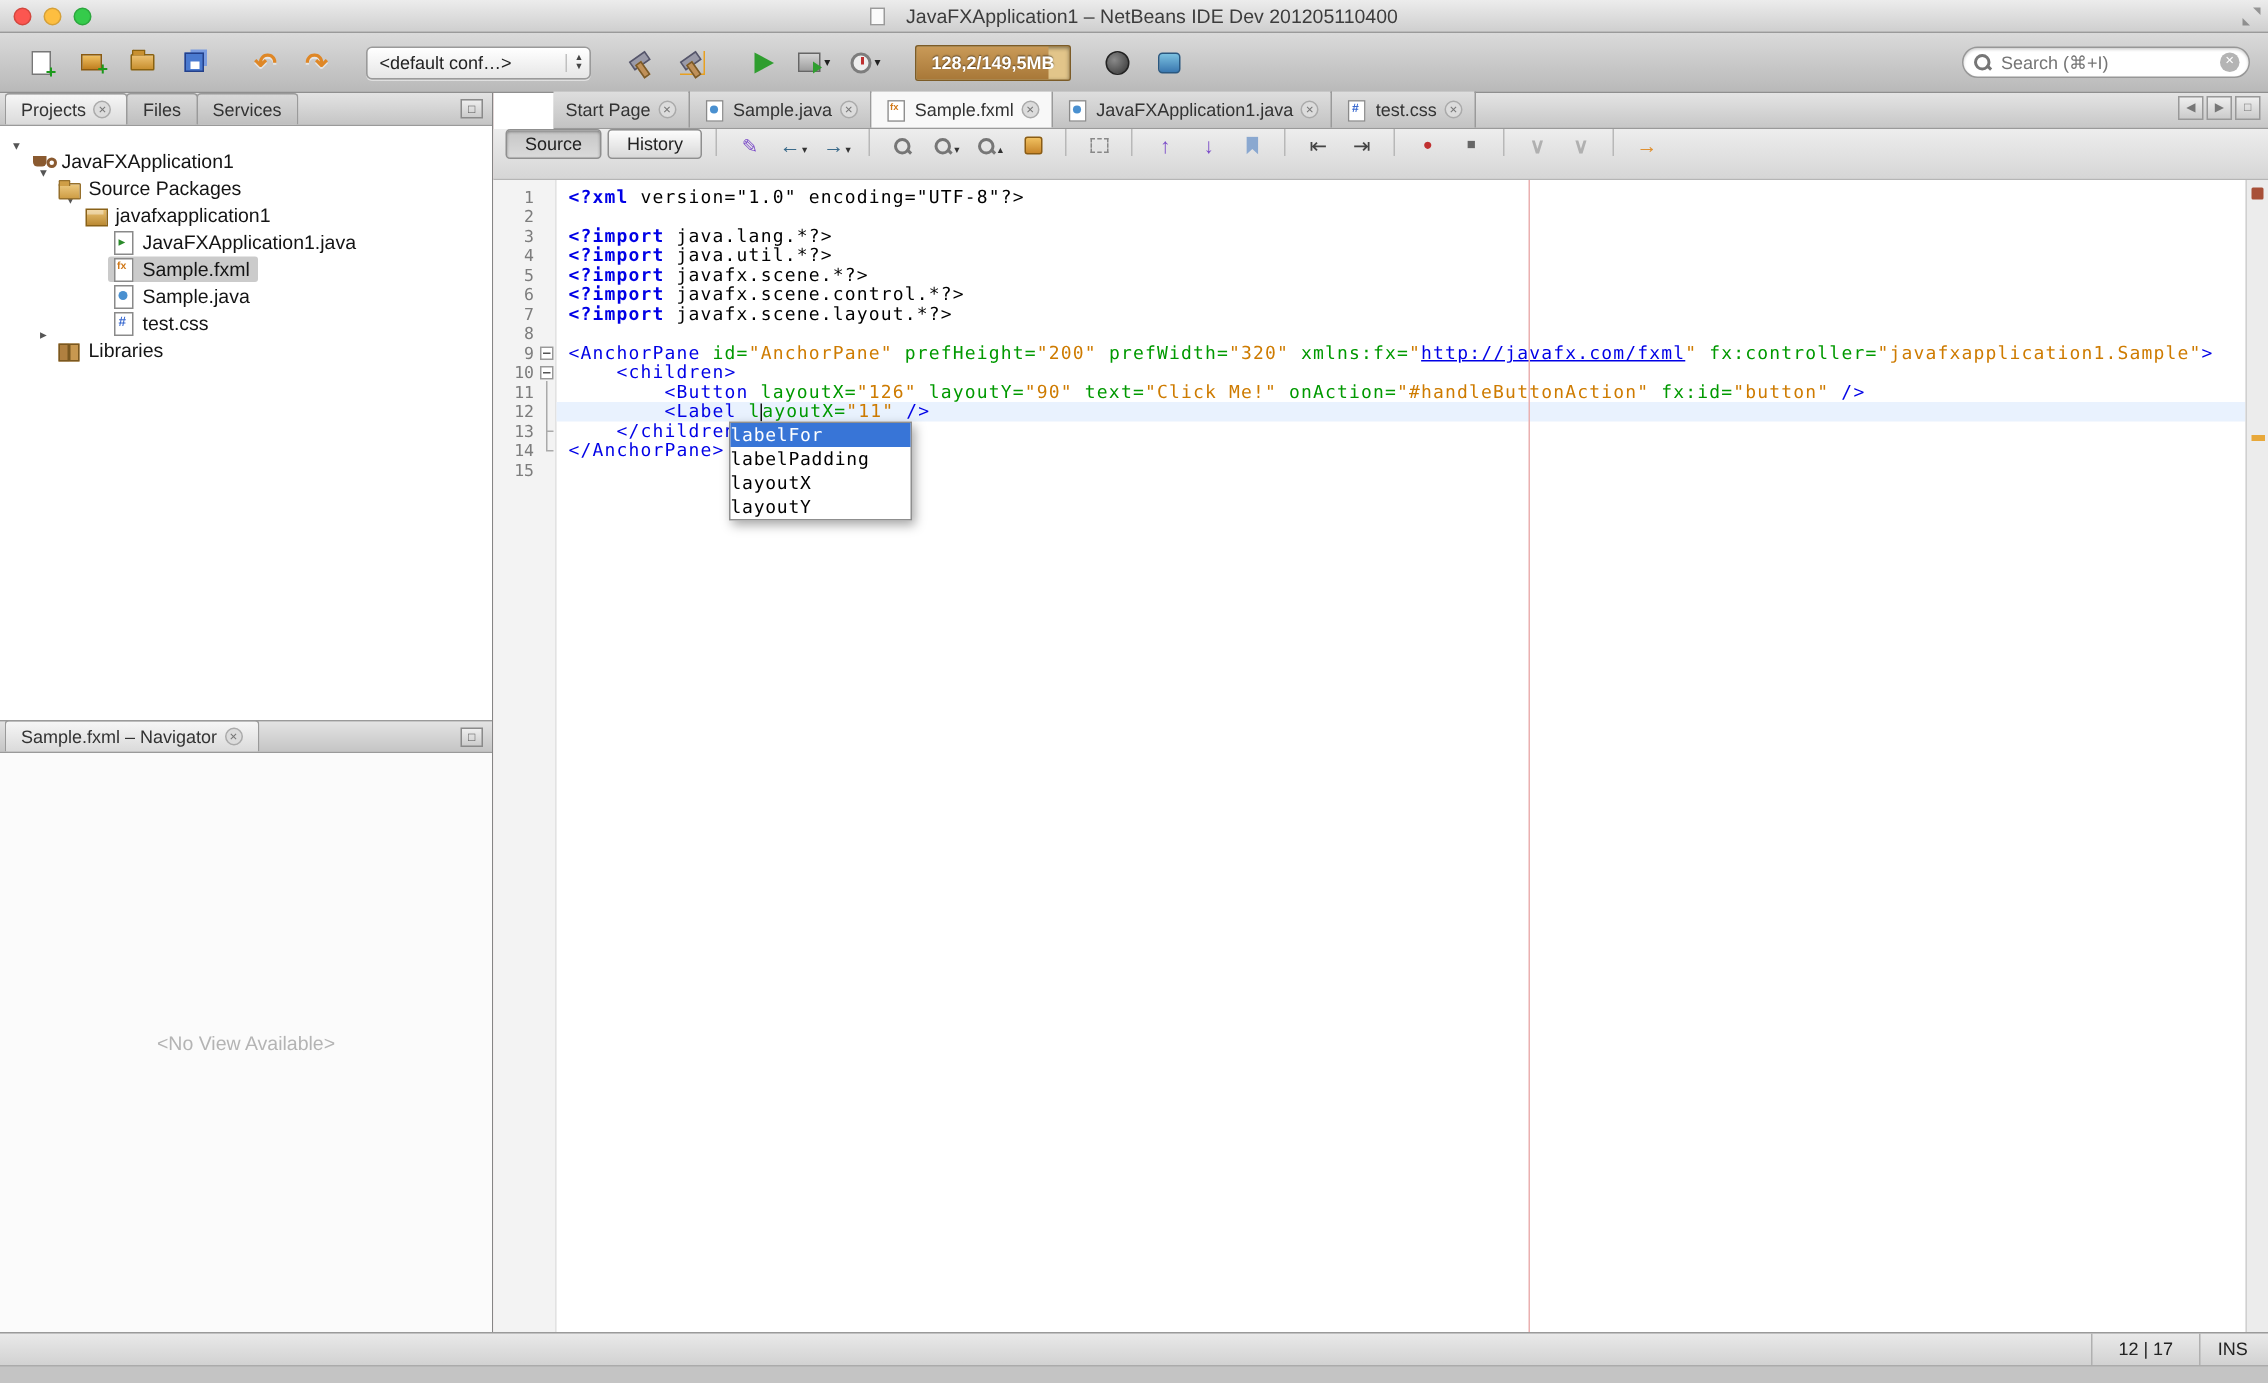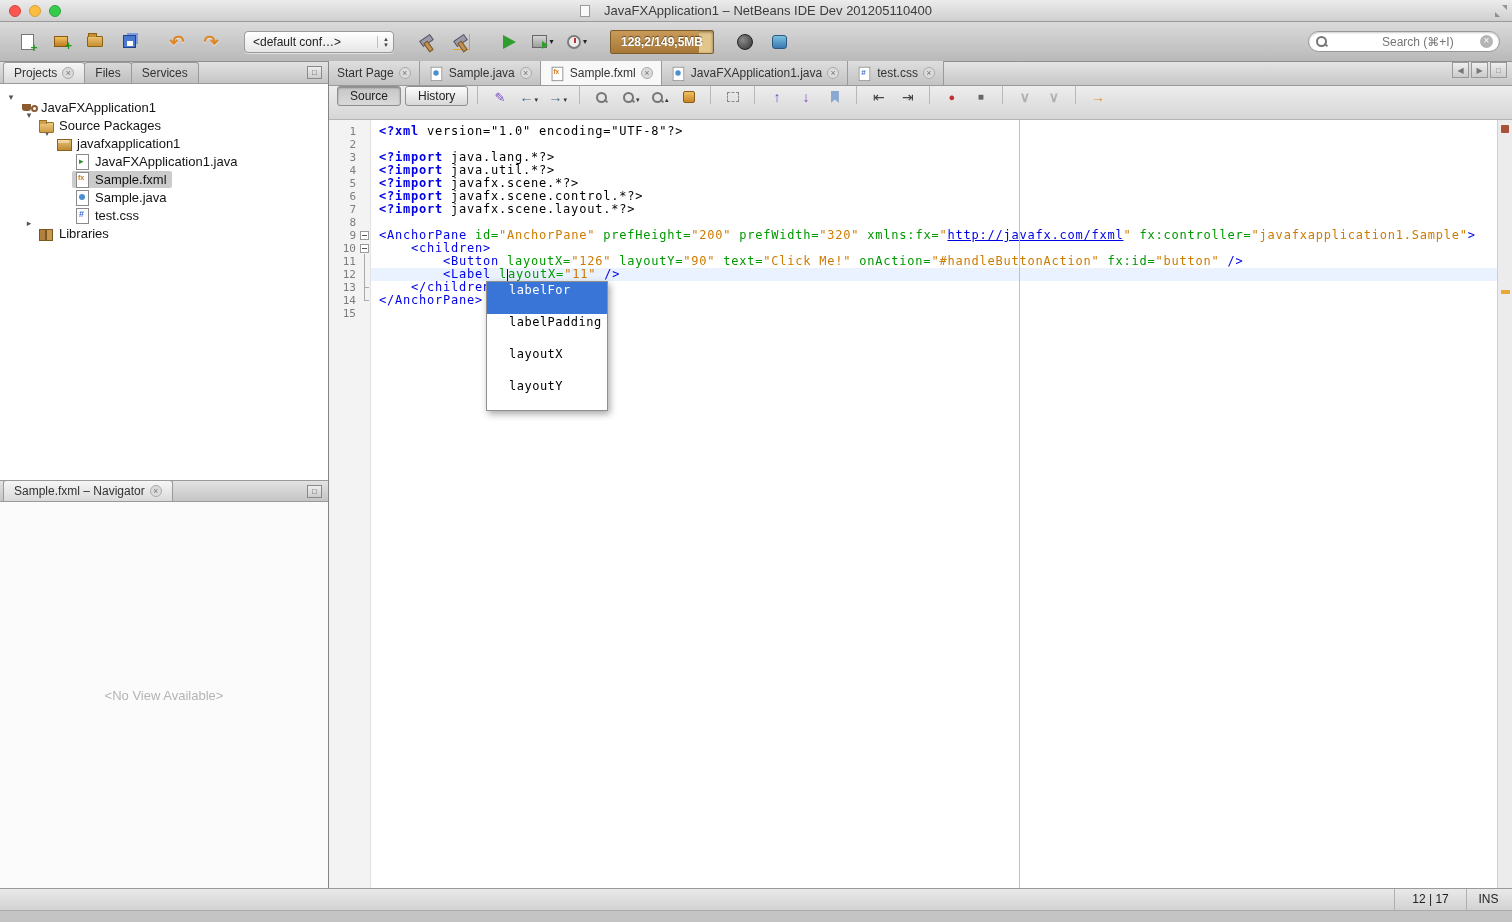--- a/index.html
+++ b/index.html
@@ -46,21 +46,21 @@
 .mi-gc{width:16px;height:16px;border-radius:50%;background:radial-gradient(circle at 35% 35%,#8a8a8a,#333);border:1px solid #222;display:inline-block;}
 .mi-blue{width:15px;height:14px;border-radius:3px;background:linear-gradient(#7ac0e0,#3a78b0);border:1px solid #2a5880;display:inline-block;}
 .dd2{font-size:8px;color:#222;margin-left:2px;}
 .combo{display:flex;align-items:center;height:22px;background:linear-gradient(#ffffff,#e6e6e6);border:1px solid #9a9a9a;border-radius:4px;font-size:12px;color:#222;padding:0 4px 0 8px;width:150px;margin-right:18px;box-shadow:0 1px 0 rgba(255,255,255,.5);}
 .combo-label{flex:1;white-space:nowrap;overflow:hidden;}
 .combo-stepper{display:flex;flex-direction:column;font-size:6px;color:#444;line-height:6px;padding-left:5px;border-left:1px solid #c0c0c0;}
 .memgauge{position:relative;width:104px;height:24px;border:1px solid #7c5c28;background:#e2c58a;border-radius:2px;margin-right:16px;overflow:hidden;box-shadow:inset 0 1px 3px rgba(0,0,0,.45);}
 .memfill{position:absolute;left:0;top:0;bottom:0;width:86%;background:linear-gradient(#c99a58,#a87838);}
 .memlabel{position:relative;z-index:1;display:block;text-align:center;line-height:22px;font-size:12px;font-weight:bold;color:#fff;text-shadow:0 -1px 1px rgba(0,0,0,.55);}
 .search{margin-left:auto;display:flex;align-items:center;gap:6px;width:192px;height:21px;background:#fff;border:1px solid #979797;border-radius:11px;padding:0 6px;box-shadow:inset 0 1px 2px rgba(0,0,0,.2);}
-.search input{border:none;outline:none;flex:1;font-size:12px;color:#666;background:transparent;font-family:"Liberation Sans",sans-serif;min-width:0;margin-left:48px;}
+.search input{border:none;outline:none;flex:1;font-size:12px;color:#666;background:transparent;font-family:"Liberation Sans",sans-serif;min-width:0;}
 .clear-btn{width:13px;height:13px;border-radius:50%;background:#b4b4b4;color:#fff;font-size:10px;line-height:12px;text-align:center;flex:none;}
 .mag{width:13px;height:13px;position:relative;flex:none;display:inline-block;}
 .mag::before{content:"";position:absolute;left:1px;top:1px;width:7px;height:7px;border:2px solid #767676;border-radius:50%;}
 .mag::after{content:"";position:absolute;left:9px;top:9px;width:4px;height:2px;background:#767676;transform:rotate(45deg);}
 
 
 .workspace{display:flex;height:826px;background:#fca5a5;}
 .left-panel{width:329px;flex:none;display:flex;flex-direction:column;border-right:1px solid #858585;background:#fff;}
 .panel-tabs{height:22px;background:linear-gradient(#e3e3e3,#c5c5c5);border-bottom:1px solid #9a9a9a;display:flex;position:relative;flex:none;}
 .ptab-row{display:flex;align-items:flex-end;padding-left:3px;}
@@ -90,21 +90,21 @@
 .ti-java::before,.ti-java-main::before,.ti-fxml::before,.ti-css::before{content:"";position:absolute;left:2px;top:0;width:11px;height:14px;background:#fff;border:1px solid #8a8a8a;}
 .ti-java::after{content:"";position:absolute;left:5px;top:4px;width:6px;height:6px;background:#4a90d0;border-radius:50%;}
 .ti-java-main::after{content:"▸";position:absolute;left:5px;top:2px;font-size:9px;color:#2a8a2a;}
 .ti-fxml::after{content:"fx";position:absolute;left:4px;top:2px;font-size:7px;font-weight:bold;color:#d07818;}
 .ti-css::after{content:"#";position:absolute;left:5px;top:1px;font-size:9px;font-weight:bold;color:#3a6ad0;}
 .ti-libraries::before{content:"";position:absolute;left:1px;top:3px;width:5px;height:10px;background:#b08040;border:1px solid #7a5820;}
 .ti-libraries::after{content:"";position:absolute;left:8px;top:3px;width:5px;height:10px;background:#c89850;border:1px solid #7a5820;}
 
 
 .editor-panel{flex:1;display:flex;flex-direction:column;background:#fff;min-width:0;}
-.editor-tabs{height:24px;background:linear-gradient(#e4e4e4,#c7c7c7);border-bottom:1px solid #9a9a9a;display:flex;align-items:flex-start;position:relative;flex:none;}
+.editor-tabs{height:24px;background:linear-gradient(#e4e4e4,#c7c7c7);border-bottom:1px solid #9a9a9a;display:flex;align-items:center;position:relative;flex:none;margin-left:40px;}
 .etab-strip{display:flex;align-items:flex-end;height:100%;}
 .etab{height:24px;display:flex;align-items:center;gap:5px;padding:0 8px;font-size:12px;border-right:1px solid #9a9a9a;background:linear-gradient(#dedede,#c3c3c3);color:#333;white-space:nowrap;}
 .etab.active{background:#f8f8f8;}
 .etab-controls{margin-left:auto;display:flex;gap:2px;padding:0 5px 4px 0;}
 .ctrl-btn{width:17px;height:16px;border:1px solid #999;background:linear-gradient(#efefef,#cbcbcb);font-size:8px;color:#777;display:flex;align-items:center;justify-content:center;}
 .editor-toolbar{height:34px;background:linear-gradient(#ededed,#d6d6d6);border-bottom:1px solid #b5b5b5;display:flex;align-items:flex-start;padding:0 8px;gap:4px;flex:none;}
 .viewbtn{height:20px;padding:0 12px;font-size:12px;border:1px solid #8f8f8f;border-radius:3px;background:linear-gradient(#fdfdfd,#d8d8d8);color:#222;display:flex;align-items:center;}
 .viewbtn.active{background:linear-gradient(#c6c6c6,#dadada);box-shadow:inset 0 1px 2px rgba(0,0,0,.35);}
 .etsep{width:1px;height:18px;background:#b8b8b8;margin:0 5px;flex:none;}
 .ebtn{width:25px;height:22px;display:flex;align-items:center;justify-content:center;border-radius:3px;position:relative;flex:none;}
@@ -138,21 +138,21 @@
 .tk-x{color:#000;}
 .tk-l{color:#0000e6;text-decoration:underline;}
 .caret{display:inline-block;width:0;border-left:1.5px solid #111;height:12px;vertical-align:bottom;}
 .margin-line{position:absolute;left:690px;top:0;bottom:0;width:1px;background:#eab0b0;z-index:2;}
 .fold{position:absolute;z-index:3;}
 .fbox{position:absolute;left:31px;width:9px;height:9px;border:1px solid #9a9a9a;background:#fff;}
 .fbox::after{content:"";position:absolute;left:1px;top:3px;width:5px;height:1px;background:#555;}
 .fline{position:absolute;left:35px;width:1px;background:#aaa;}
 .ftick{position:absolute;left:35px;width:5px;height:1px;background:#aaa;}
 .completion{position:absolute;left:157px;top:161px;width:122px;background:#fff;border:1px solid #8f8f8f;box-shadow:2px 3px 7px rgba(0,0,0,.35);font-family:"DejaVu Sans Mono",monospace;font-size:12px;letter-spacing:0.5px;z-index:5;}
-.citem{height:32px;line-height:16px;padding-left:22px;color:#000;white-space:pre;}
+.citem{height:16px;line-height:16px;color:#000;white-space:pre;}
 .citem.sel{background:#3875d7;color:#fff;}
 .error-stripe{position:absolute;right:0;top:0;bottom:0;width:15px;background:#ececec;border-left:1px solid #d0d0d0;z-index:4;}
 .es-badge{position:absolute;top:5px;left:3px;width:8px;height:8px;background:#a85038;border-radius:1px;}
 .es-warn{position:absolute;top:170px;left:3px;width:9px;height:4px;background:#e8a83a;}
 
 
 .statusbar{height:22px;background:linear-gradient(#e9e9e9,#d2d2d2);border-top:1px solid #9a9a9a;display:flex;align-items:center;font-size:12px;color:#222;}
 .sb-left{flex:1;}
 .sb-pos{width:72px;text-align:center;border-left:1px solid #b0b0b0;line-height:21px;}
 .sb-mode{width:44px;text-align:center;border-left:1px solid #b0b0b0;line-height:21px;margin-right:2px;}

